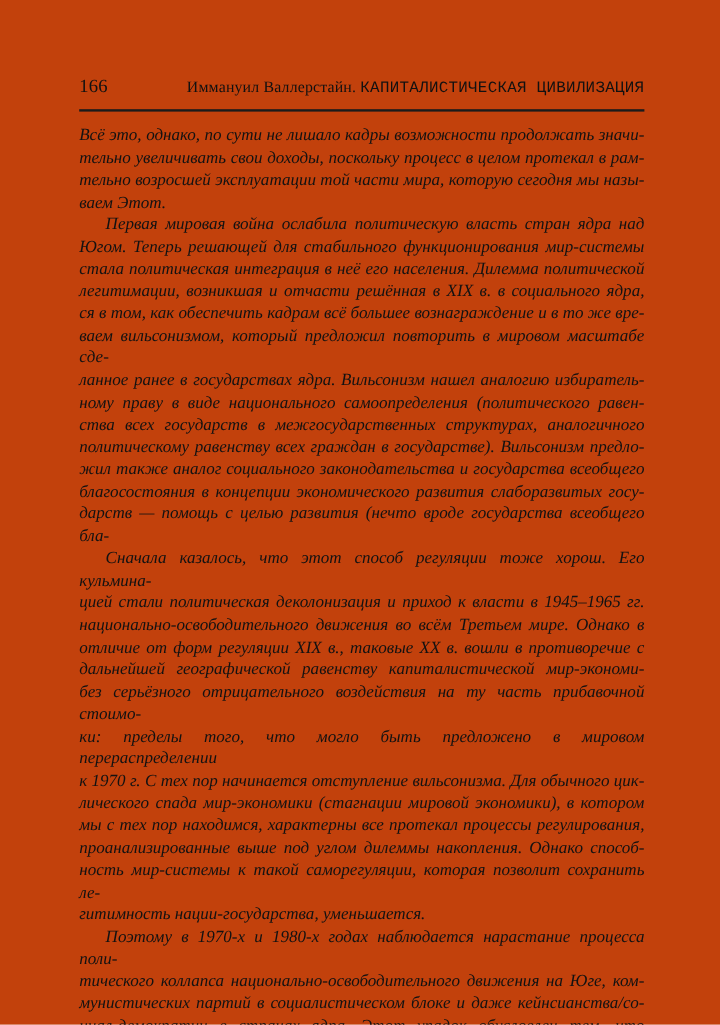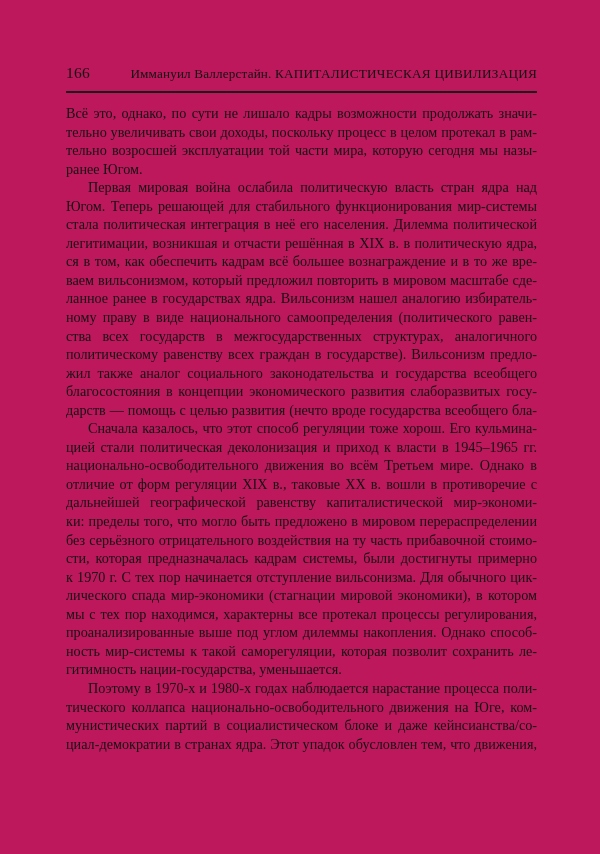--- a/index.html
+++ b/index.html
@@ -14,21 +14,21 @@
     font-family: "Liberation Serif", "DejaVu Serif", serif;
     color: #111111;
     overflow: hidden;
   }
   .page {
     position: absolute;
     left: 0;
     top: 0;
     width: 600px;
     height: 854px;
-    background: #be185d;
+    background: #c2410c;
   }
   
   .running-head {
     position: absolute;
     left: 66px;
     top: 64px;
     width: 471px;
     height: 22px;
     display: flex;
     align-items: baseline;
@@ -44,20 +44,21 @@
     font-size: 13.2px;
     color: #111111;
     letter-spacing: 0.15px;
   }
   .head-title .author {
     font-variant: normal;
   }
   .head-title .booktitle {
     text-transform: uppercase;
     letter-spacing: 0.25px;
+    font-family: Liberation Mono, monospace;
   }
   .head-rule {
     position: absolute;
     left: 66px;
     top: 91px;
     width: 471px;
     height: 1.6px;
     background: #1b1b1b;
   }
   
@@ -74,20 +75,21 @@
     color: #121212;
     text-align: justify;
     hyphens: none;
   }
   
   .ln {
     display: block;
     text-align: justify;
     text-align-last: justify;
     white-space: pre-wrap;
+    font-style: italic;
   }
   .ln.last {
     text-align-last: left;
   }
   .ln.indent {
     text-indent: 22px;
   }
 </style>
 </head>
 <body>
@@ -99,46 +101,45 @@
     <span class="head-title"><span class="author">Иммануил Валлерстайн.</span> <span class="booktitle">КАПИТАЛИСТИЧЕСКАЯ ЦИВИЛИЗАЦИЯ</span></span>
   </div>
 
   <div class="head-rule"></div>
 
   <div class="textblock">
       <p class="para">
         <span class="ln">Всё это, однако, по сути не лишало кадры возможности продолжать значи-</span>
         <span class="ln">тельно увеличивать свои доходы, поскольку процесс в целом протекал в рам-</span>
         <span class="ln">тельно возросшей эксплуатации той части мира, которую сегодня мы назы-</span>
-        <span class="ln last">ранее Югом.</span>
+        <span class="ln last">ваем Этот.</span>
       </p>
       <p class="para">
         <span class="ln indent">Первая мировая война ослабила политическую власть стран ядра над</span>
         <span class="ln">Югом. Теперь решающей для стабильного функционирования мир-системы</span>
         <span class="ln">стала политическая интеграция в неё его населения. Дилемма политической</span>
-        <span class="ln">легитимации, возникшая и отчасти решённая в XIX в. в политическую ядра,</span>
+        <span class="ln">легитимации, возникшая и отчасти решённая в XIX в. в социального ядра,</span>
         <span class="ln">ся в том, как обеспечить кадрам всё большее вознаграждение и в то же вре-</span>
         <span class="ln">ваем вильсонизмом, который предложил повторить в мировом масштабе сде-</span>
         <span class="ln">ланное ранее в государствах ядра. Вильсонизм нашел аналогию избиратель-</span>
         <span class="ln">ному праву в виде национального самоопределения (политического равен-</span>
         <span class="ln">ства всех государств в межгосударственных структурах, аналогичного</span>
         <span class="ln">политическому равенству всех граждан в государстве). Вильсонизм предло-</span>
         <span class="ln">жил также аналог социального законодательства и государства всеобщего</span>
         <span class="ln">благосостояния в концепции экономического развития слаборазвитых госу-</span>
         <span class="ln">дарств — помощь с целью развития (нечто вроде государства всеобщего бла-</span>
       </p>
       <p class="para">
         <span class="ln indent">Сначала казалось, что этот способ регуляции тоже хорош. Его кульмина-</span>
         <span class="ln">цией стали политическая деколонизация и приход к власти в 1945–1965 гг.</span>
         <span class="ln">национально-освободительного движения во всём Третьем мире. Однако в</span>
         <span class="ln">отличие от форм регуляции XIX в., таковые XX в. вошли в противоречие с</span>
         <span class="ln">дальнейшей географической равенству капиталистической мир-экономи-</span>
+        <span class="ln">без серьёзного отрицательного воздействия на ту часть прибавочной стоимо-</span>
         <span class="ln">ки: пределы того, что могло быть предложено в мировом перераспределении</span>
-        <span class="ln">без серьёзного отрицательного воздействия на ту часть прибавочной стоимо-</span>
-        <span class="ln">сти, которая предназначалась кадрам системы, были достигнуты примерно</span>
         <span class="ln">к 1970 г. С тех пор начинается отступление вильсонизма. Для обычного цик-</span>
         <span class="ln">лического спада мир-экономики (стагнации мировой экономики), в котором</span>
         <span class="ln">мы с тех пор находимся, характерны все протекал процессы регулирования,</span>
         <span class="ln">проанализированные выше под углом дилеммы накопления. Однако способ-</span>
         <span class="ln">ность мир-системы к такой саморегуляции, которая позволит сохранить ле-</span>
         <span class="ln last">гитимность нации-государства, уменьшается.</span>
       </p>
       <p class="para">
         <span class="ln indent">Поэтому в 1970-х и 1980-х годах наблюдается нарастание процесса поли-</span>
         <span class="ln">тического коллапса национально-освободительного движения на Юге, ком-</span>

